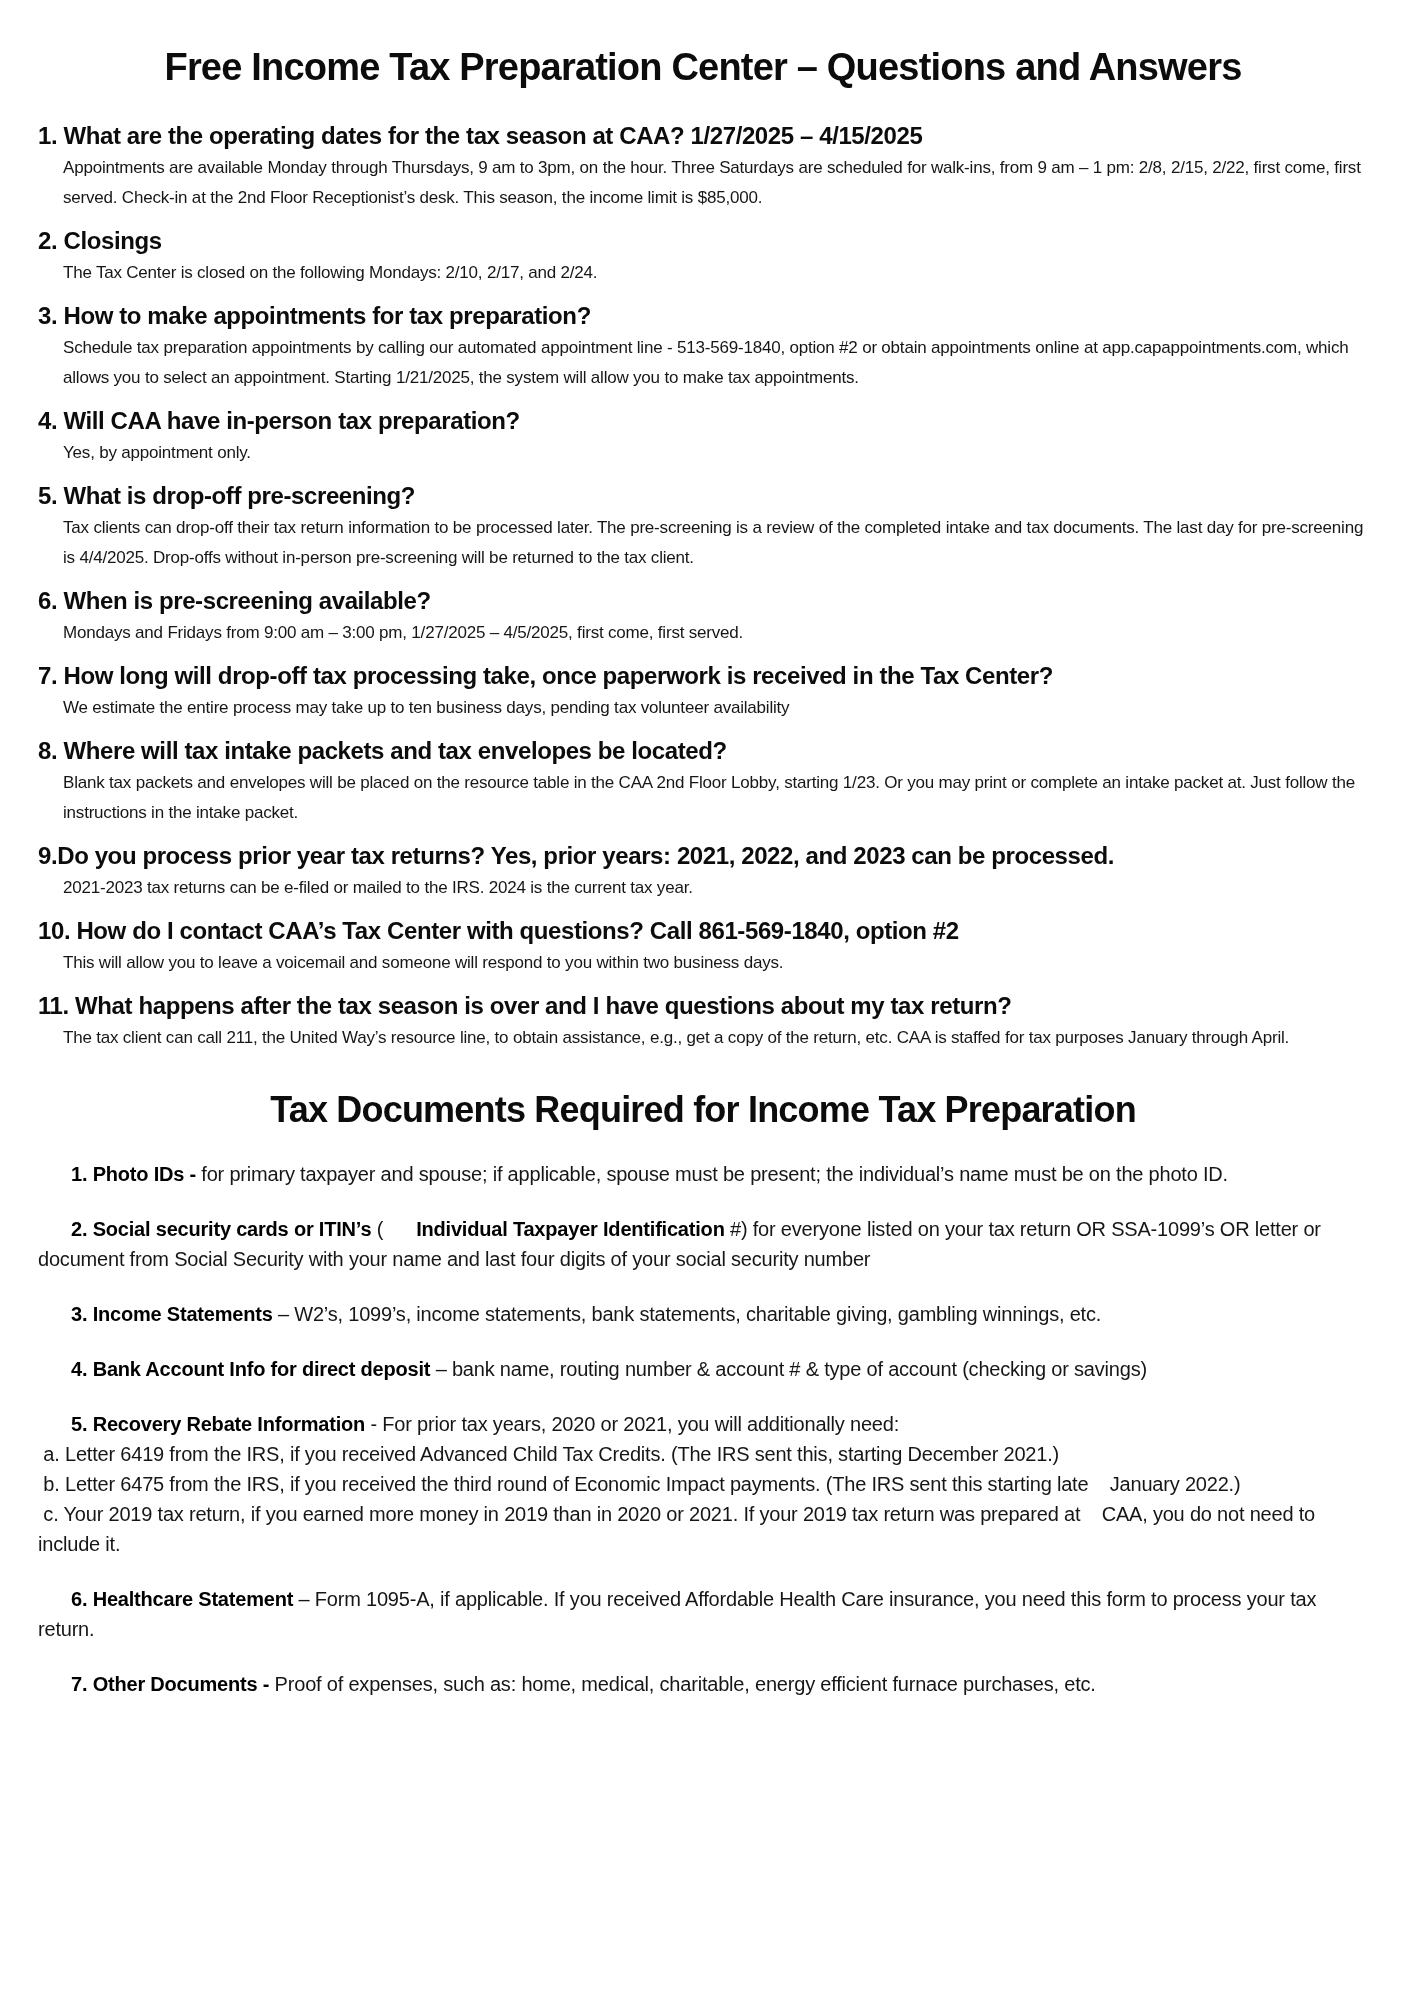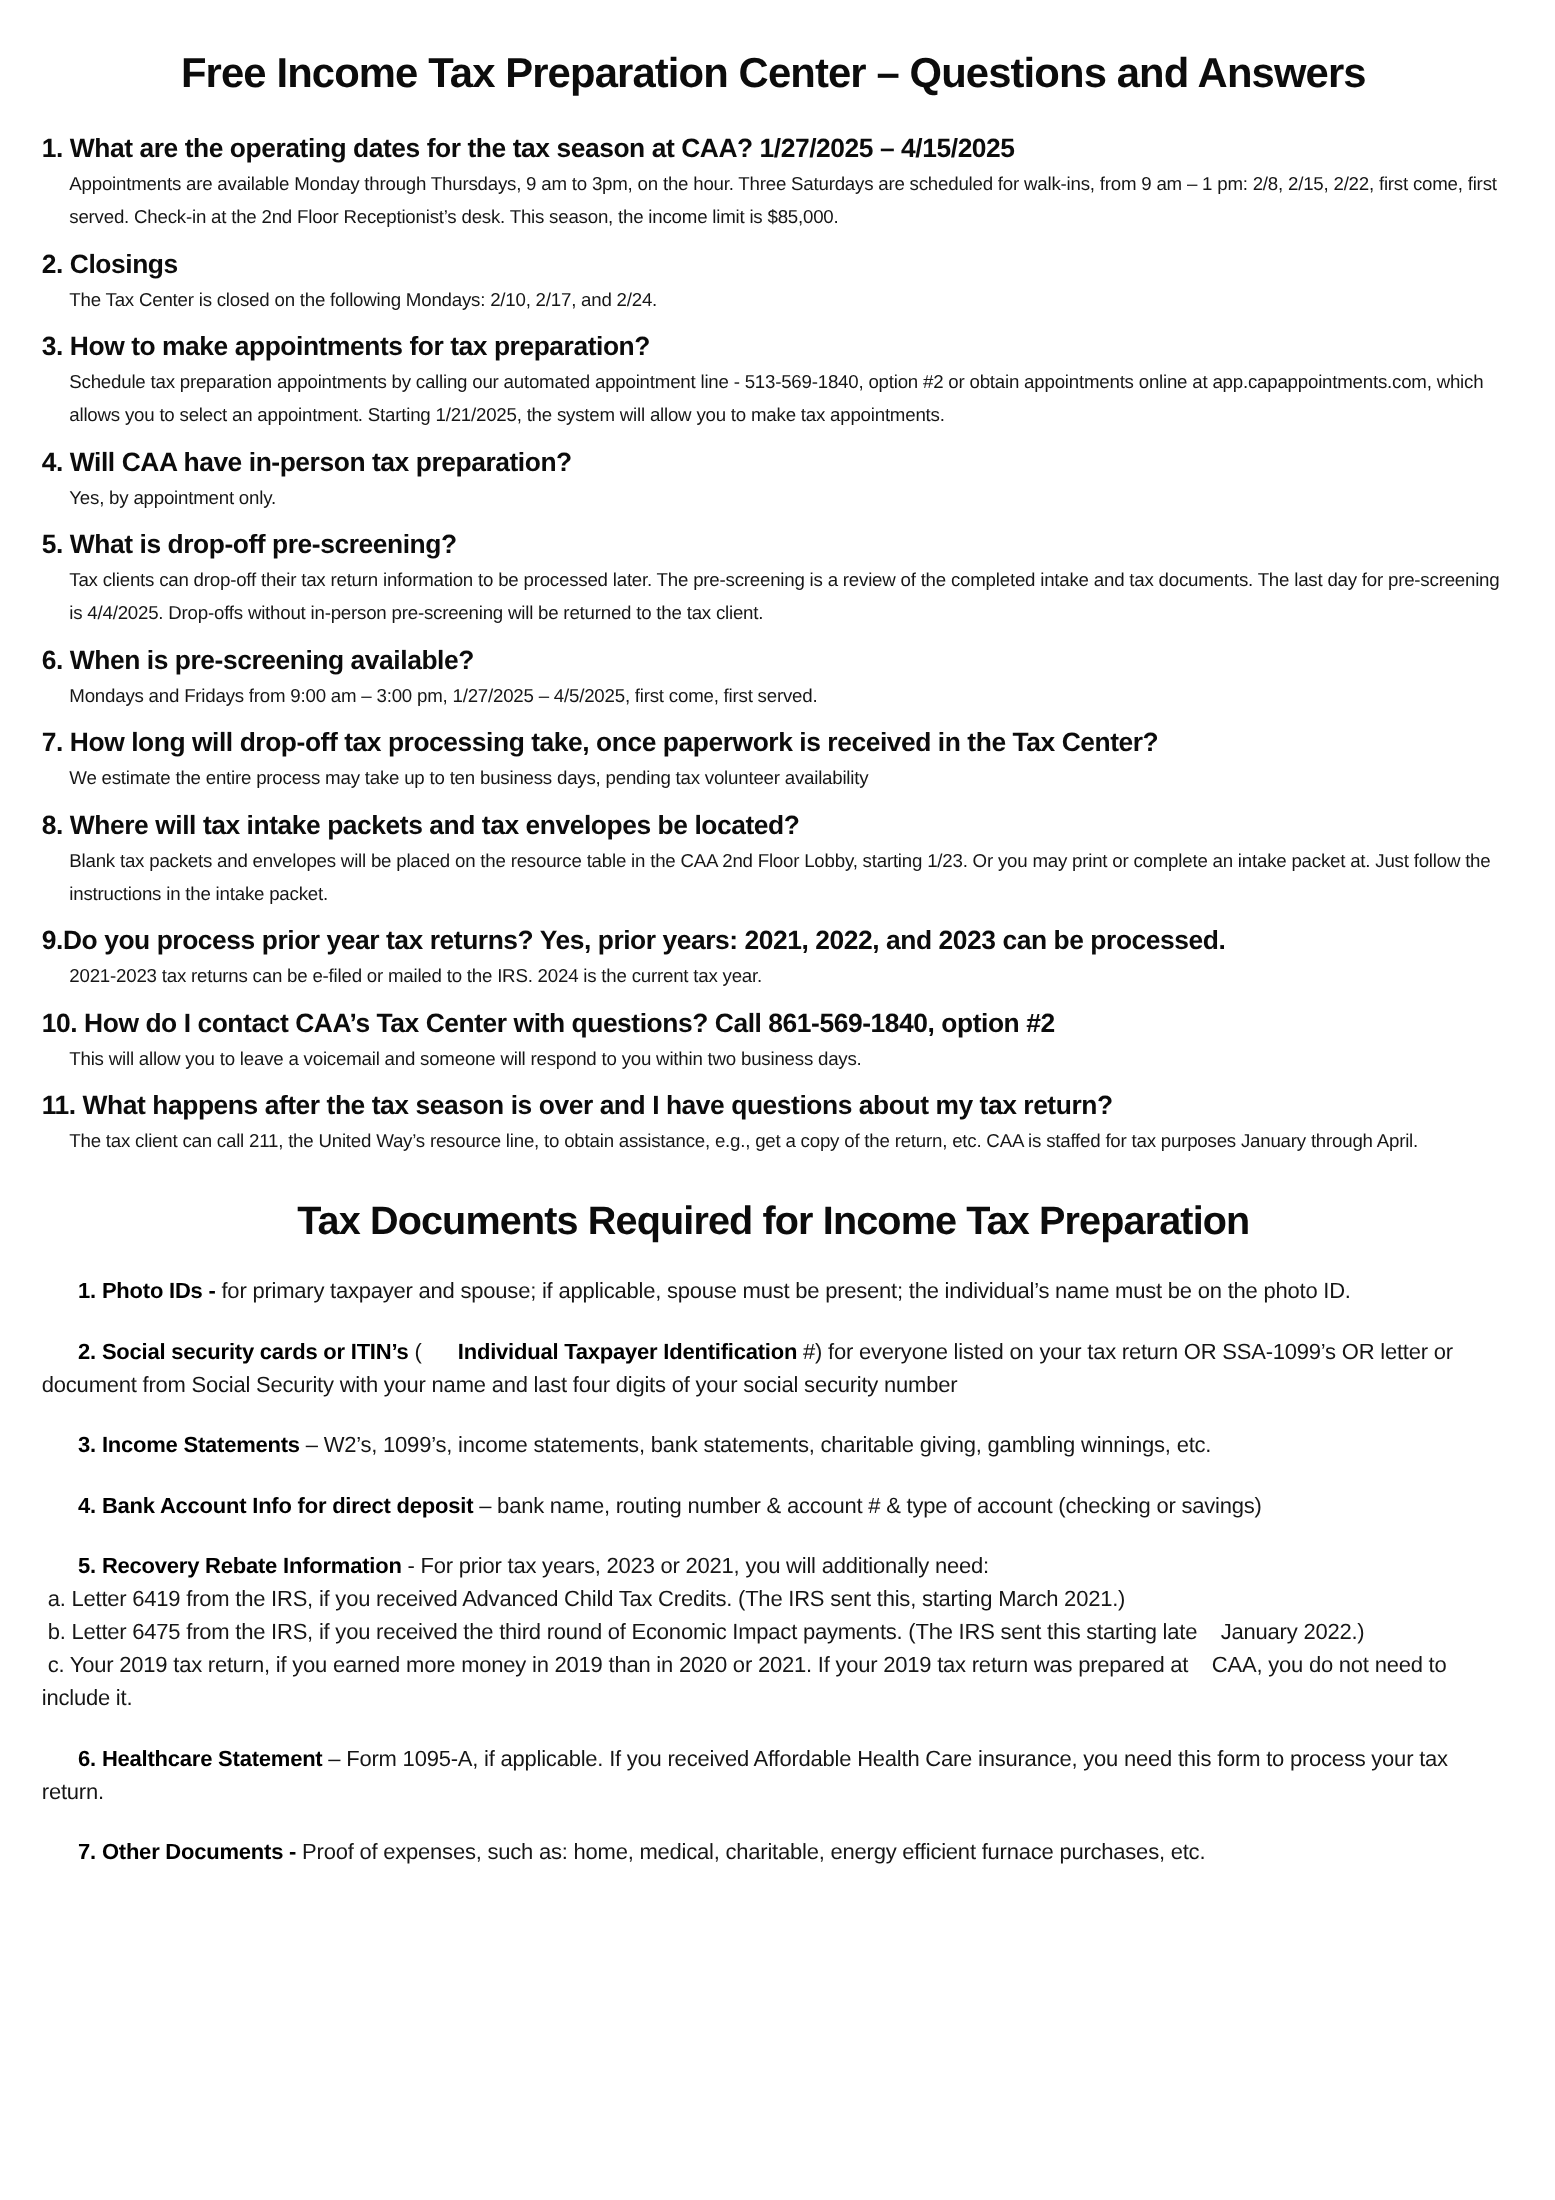--- a/index.html
+++ b/index.html
@@ -120,22 +120,22 @@
       <div class="doc-item">
         <div class="doc-line"><span class="b">2. Social security cards or ITIN’s </span><span>(</span><span class="b">Individual Taxpayer Identification </span><span>#) for everyone listed on your tax return OR SSA-1099’s OR letter or document from Social Security with your name and last four digits of your social security number</span></div>
       </div>
       <div class="doc-item">
         <div class="doc-line"><span class="b">3. Income Statements </span><span>– W2’s, 1099’s, income statements, bank statements, charitable giving, gambling winnings, etc.</span></div>
       </div>
       <div class="doc-item">
         <div class="doc-line"><span class="b">4. Bank Account Info for direct deposit </span><span>– bank name, routing number &amp; account # &amp; type of account (checking or savings)</span></div>
       </div>
       <div class="doc-item">
-        <div class="doc-line"><span class="b">5. Recovery Rebate Information </span><span>- For prior tax years, 2023 or 2021, you will additionally need:</span></div>
-        <div class="doc-line"><span> a. Letter 6419 from the IRS, if you received Advanced Child Tax Credits. (The IRS sent this, starting March 2021.)</span></div>
+        <div class="doc-line"><span class="b">5. Recovery Rebate Information </span><span>- For prior tax years, 2020 or 2021, you will additionally need:</span></div>
+        <div class="doc-line"><span> a. Letter 6419 from the IRS, if you received Advanced Child Tax Credits. (The IRS sent this, starting December 2021.)</span></div>
         <div class="doc-line"><span> b. Letter 6475 from the IRS, if you received the third round of Economic Impact payments. (The IRS sent this starting late    January 2022.)</span></div>
         <div class="doc-line"><span> c. Your 2019 tax return, if you earned more money in 2019 than in 2020 or 2021. If your 2019 tax return was prepared at    CAA, you do not need to include it.</span></div>
       </div>
       <div class="doc-item">
         <div class="doc-line"><span class="b">6. Healthcare Statement </span><span>– Form 1095-A, if applicable. If you received Affordable Health Care insurance, you need this form to process your tax return.</span></div>
       </div>
       <div class="doc-item">
         <div class="doc-line"><span class="b">7. Other Documents -</span><span> Proof of expenses, such as: home, medical, charitable, energy efficient furnace purchases, etc.</span></div>
       </div>
     </div>

